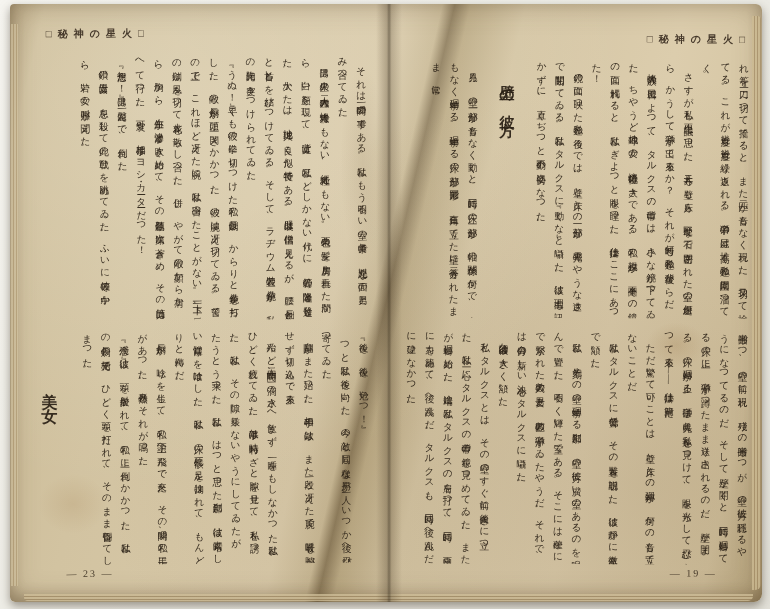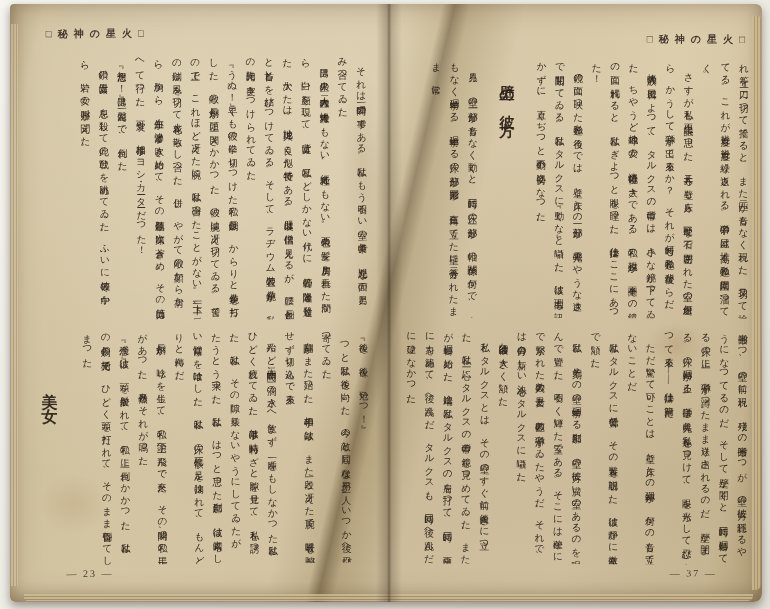--- a/index.html
+++ b/index.html
@@ -62,21 +62,21 @@
         <p>見ろ、壁の一部分が音もなく動くと、同時に床の一部分が、軸の關係か何かで、音もなく廻轉する。廻轉する床の部分が圓形で、直角に立てた壁に二等分されたまま、常に</p>
       </div>
       <div class="band lower">
         <p class="cont">半圓づつ、壁の前に現れ、殘りの半圓づつが、壁の彼方に隱れるやうになつてるのだ。そして壁が開くと、同時に廻轉して來る床の上に、獅子が蹲つたまま送り出されるのだ。壁が閉まる。床の廻轉が止る。獅子は眞先に私達を見つけて、眼を光らして忍び寄つて來る――仕掛は簡單だ。</p>
         <p>ただ驚いて可いことは、壁と床との廻轉が、何かの音も立てないことだ。</p>
         <p>私はタルクスに低聲で、その裝置を説明した。彼は靜かに微笑んで頷いた。</p>
         <p>私は、先刻その壁の廻轉する刹那に、壁の彼方に廣い室のあるのを睨んで置いた。明るく輝いた室である。そこには確かに鎖で繋がれた數人の男女と、數匹の獅子がゐたやうだ。それで、私は自分の新しい決心をタルクスに囁いた。</p>
         <p>勿論彼は大きく頷いた。</p>
         <p>私とタルクスとは、その壁のすぐ前に後向きに立つた。私は一心にタルクスの背中の鏡を見つめてゐた。また壁が廻轉し始めた。途端に私はタルクスの肩を打つて、同時に、兩足に力を籠めて、後へ跳んだ。タルクスも、同時に後へ跳んだに違ひなかつた。</p>
       </div>
-      <div class="pagenum">— 37 —</div>
+      <div class="pagenum">— 19 —</div>
     </div>
 
     <div class="page left">
       <div class="running-head">□秘神の星火□</div>
       <div class="band upper">
         <p>それは一瞬間の事である。私はもう明るい室の眞中で、兇惡な面の男と、睨み合つてゐた。</p>
         <p>男は火星の二大人種の蜂人種でもない、紅人種でもない。栗色の髪を房房と垂れた間から、白い顏を現して、背丈は、私ほどしかない代りに、筋骨の隆隆と發達した、大かたは、地球人に良く似た特長である。服裝は僧侶に見えるが、腰に長劍と短劍と匕首とを結びつけてゐる。そして、ラヂウム裝置の拳銃が、私の胸元に突きつけられてゐた。</p>
         <p>『うぬ！』早くも彼の拳に切りつけた私の長劍は、からりと拳銃を打ち落した。敵の長劍が頭上に閃きかかつた。彼の腕は冴え切つてゐる。曾て火星の上で、これほど冴えた腕に、私は出合つたことがない。一上一下、二振の劍は風を切つて火花を散らし合つた。併し、やがて敵の顏から肩から、胸から、生血が滲滲と吹き始めて、その顏色は次第に蒼ざめ、その筋力は衰へて行つた。可哀や、相手はヨシ・カーターだつた！</p>
         <p>『無念だ！』男は一聲叫んで、倒れた。</p>
         <p>鎖の男女は、息を殺して此の戰ひを眺めてゐた。ふいに彼等の中から、若い女の叫聲が聞えた。</p>

